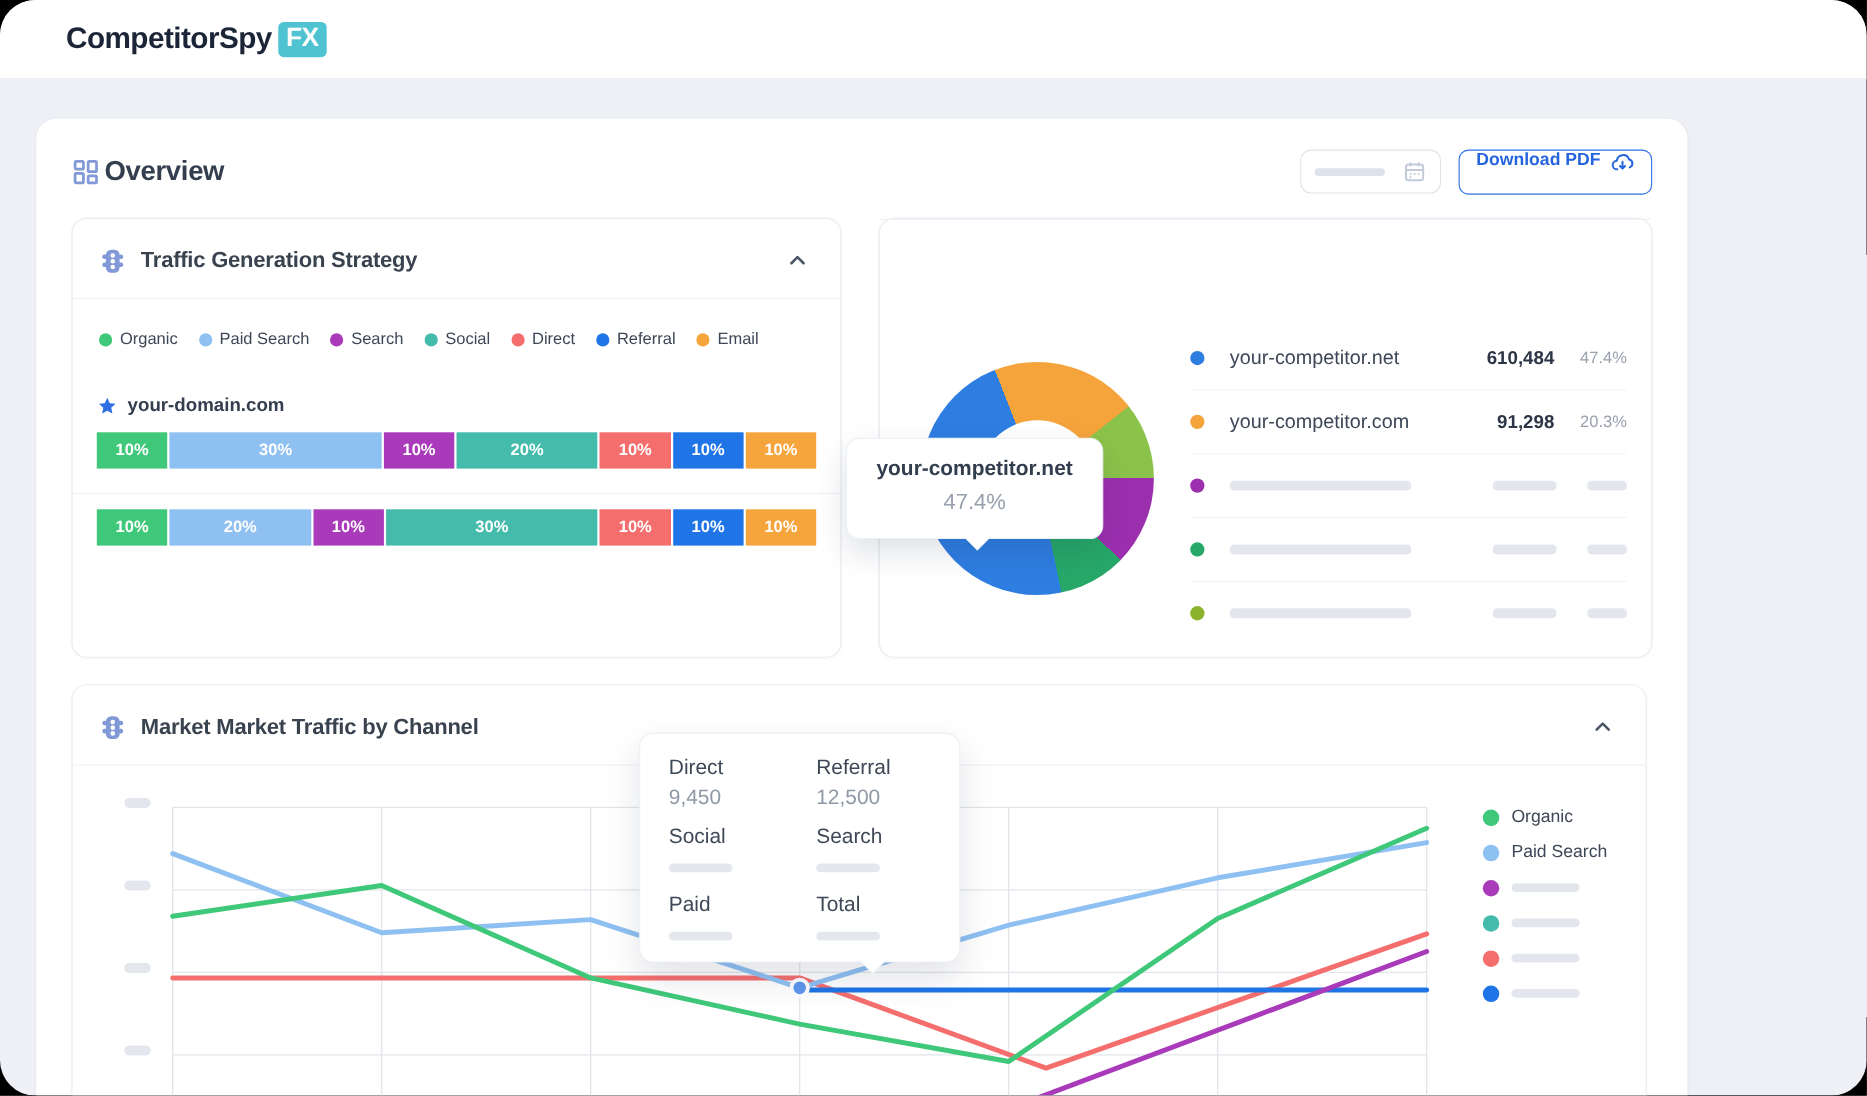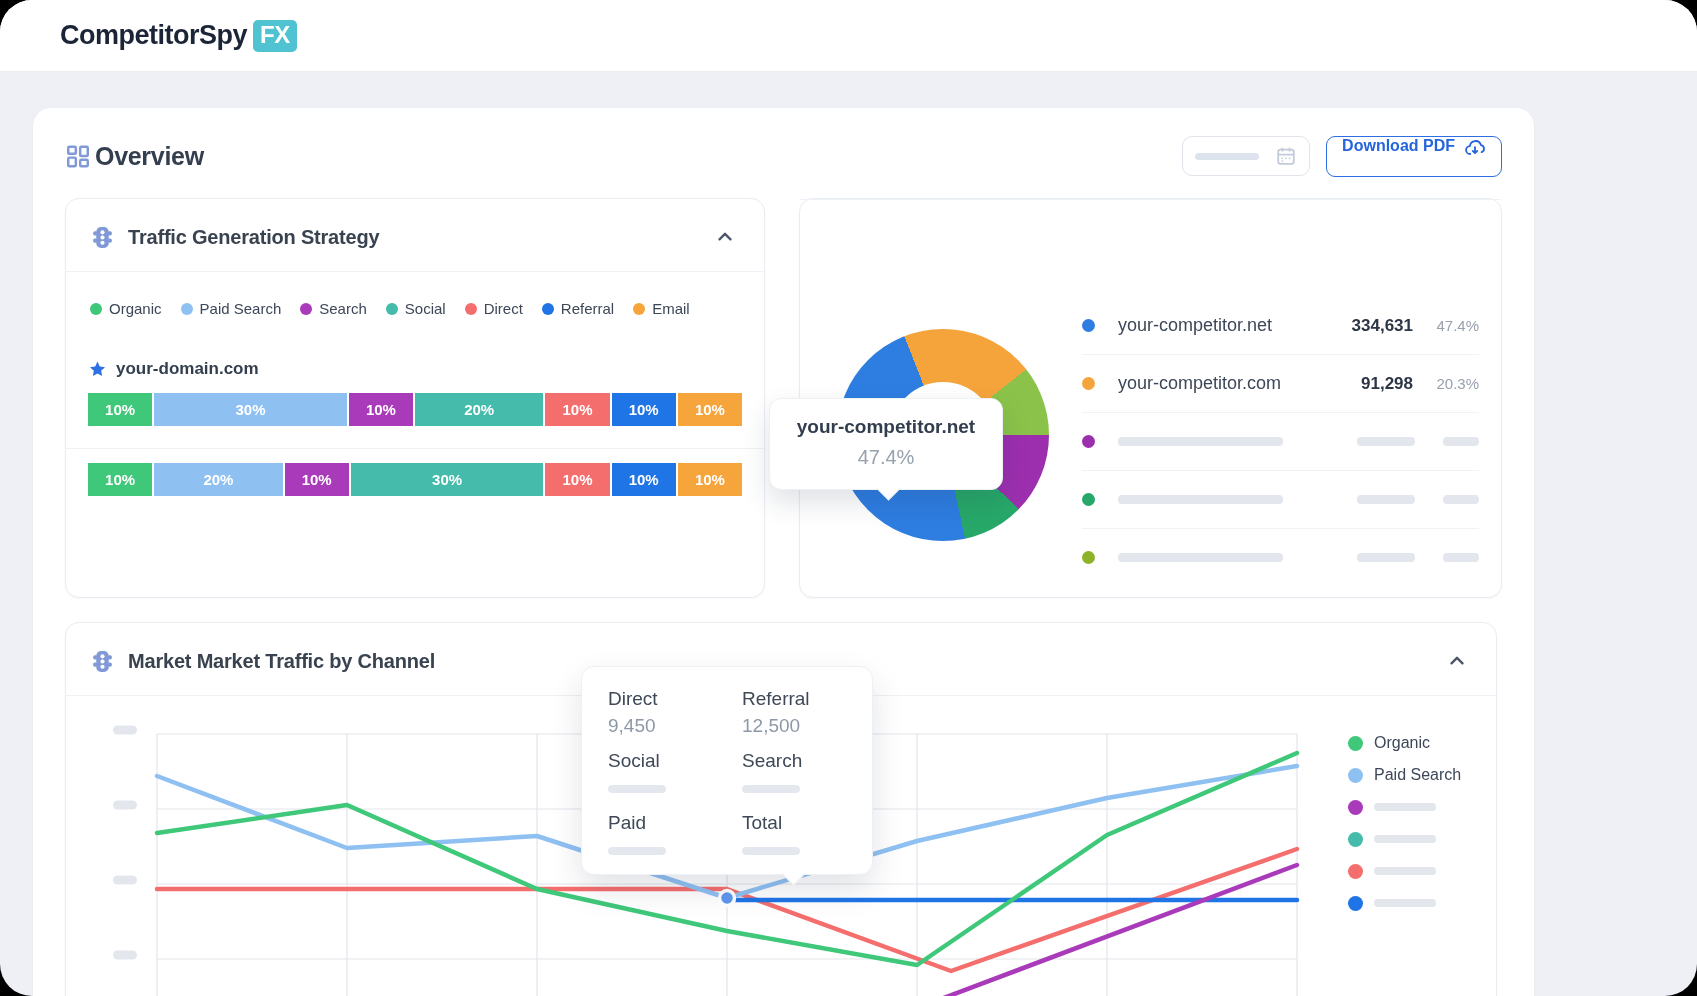--- a/index.html
+++ b/index.html
@@ -216,21 +216,21 @@
         </div>
         <div class="share-tip">
           <div class="share-tip-name">your-competitor.net</div>
           <div class="share-tip-val">47.4%</div>
           <div class="tip-arrow" style="left:110px"></div>
         </div>
         <div class="share-list" id="share-list">
             <div class="share-row">
               <div class="share-dot" style="background: rgb(46, 125, 225);"></div>
               <div class="share-name">your-competitor.net</div>
-              <div class="share-visits">334,631</div>
+              <div class="share-visits">610,484</div>
               <div class="share-pct">47.4%</div>
             </div>
             <div class="share-row">
               <div class="share-dot" style="background: rgb(245, 164, 60);"></div>
               <div class="share-name">your-competitor.com</div>
               <div class="share-visits">91,298</div>
               <div class="share-pct">20.3%</div>
             </div>
             <div class="share-row">
               <div class="share-dot" style="background: rgb(156, 47, 174);"></div>

